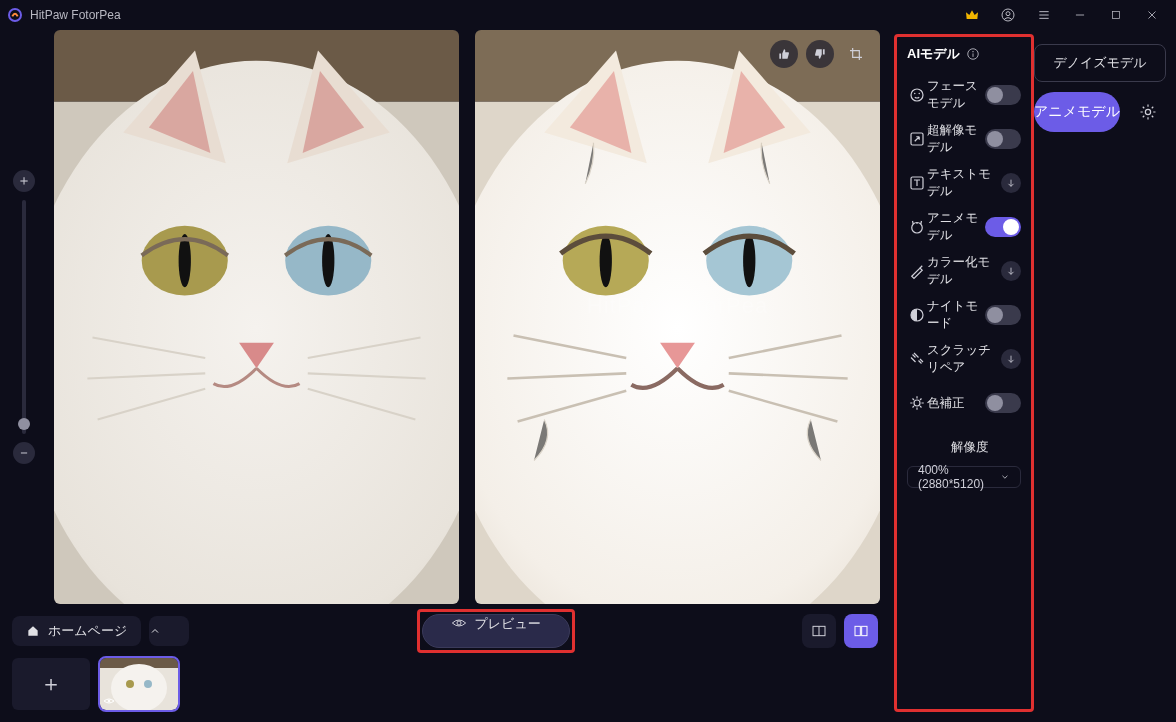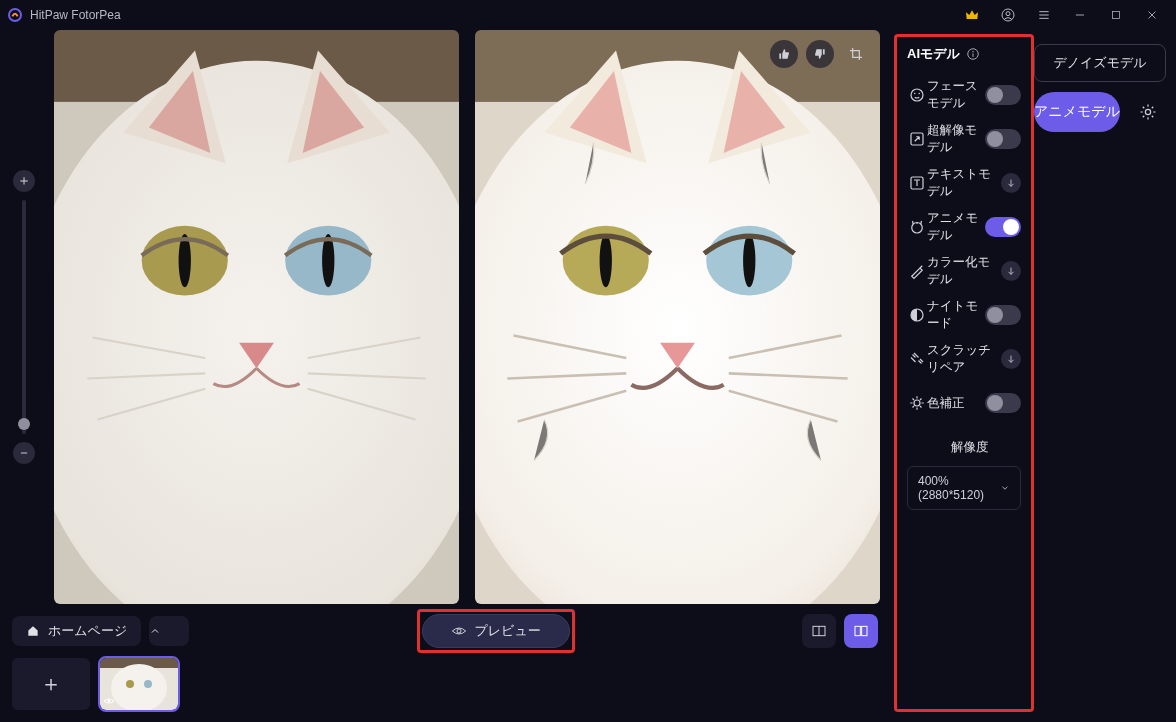--- a/index.html
+++ b/index.html
@@ -102,21 +102,21 @@
 }
 .tbtn {
   height: 30px; display:inline-flex;align-items:center;justify-content:flex-start;
   border-radius: 8px; background:#1a1a2c; color:#e0e0e5; font-size:13px;
 }
 .home-btn { padding: 0 14px; gap:8px; }
 .chev-btn { width:40px; margin-left:8px; }
 .toolbar .spacer { flex:1; }
 .preview-btn {
   height: 34px; border-radius: 18px; padding: 0 28px;
-  background: #2a2a4a; display:inline-flex;align-items:center;gap:8px;
+  background: #2a2a4a; display:inline-flex;gap:8px;
   border: 1px solid #3a3a5a;
 }
 .preview-highlight {
   border: 3px solid #e03030; padding: 2px; border-radius: 4px;
 }
 .view-toggle-group { display:flex; gap:8px; margin-left:auto; }
 .view-toggle { width:34px;height:34px;border-radius:8px;display:flex;align-items:center;justify-content:center;background:#1a1a2c;color:#cfcfd8; }
 .view-toggle.active { background:#6c5ce7; color:#fff; }
 
 
@@ -156,21 +156,21 @@
   width:36px;height:20px;border-radius:10px;background:#3a3a4c;position:relative;
 }
 .toggle::after { content:"";position:absolute;top:2px;left:2px;width:16px;height:16px;border-radius:50%;background:#8f8fa0; }
 .toggle.on { background:#6c5ce7; }
 .toggle.on::after { left:18px; background:#fff; }
 .expand-btn {
   width:20px;height:20px;border-radius:50%;background:#2a2a3c;display:flex;align-items:center;justify-content:center;font-size:11px;color:#cfcfd8;
 }
 .sb-subtitle { font-size:12.5px;color:#e0e0e5;margin-top:10px;margin-bottom:6px;margin-left:44px; }
 .res-select {
-  height:44px;border:1px solid #2a2a3c;border-radius:6px;display:flex;align-items:center;
+  height:22px;border:1px solid #2a2a3c;border-radius:6px;display:flex;align-items:center;
   padding:0 10px;font-size:12px;color:#cfcfd8;justify-content:space-between;
 }
 
 .sidebar-actions { display:flex;flex-direction:column;gap:10px;margin-top:10px; }
 .apply-btn {
   height:38px;border:1px solid #3a3a4c;border-radius:8px;display:flex;align-items:center;justify-content:center;font-size:13px;color:#e0e0e5;
 }
 .export-row { display:flex;gap:10px;align-items:center; }
 .export-btn {
   flex:1;height:40px;border-radius:20px;background:#6c5ce7;color:#fff;display:flex;align-items:center;justify-content:center;font-size:14px;

